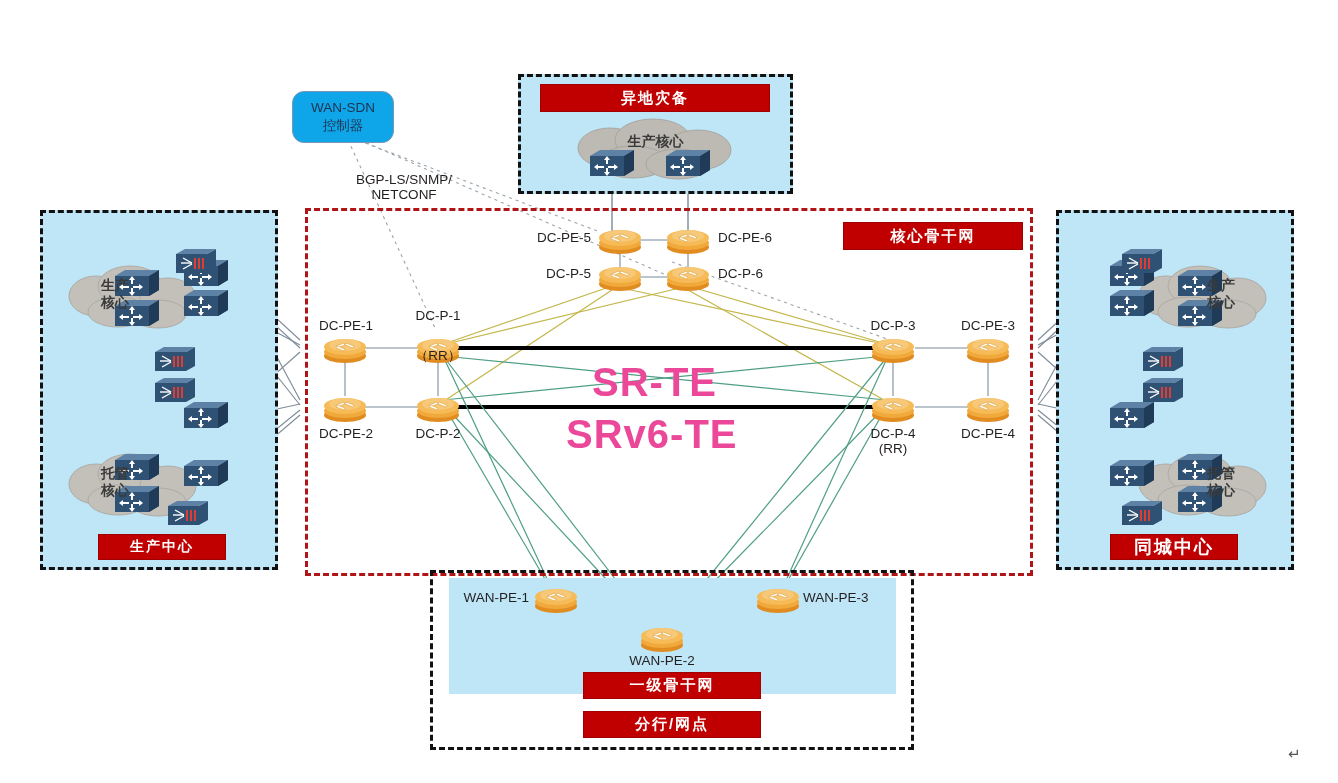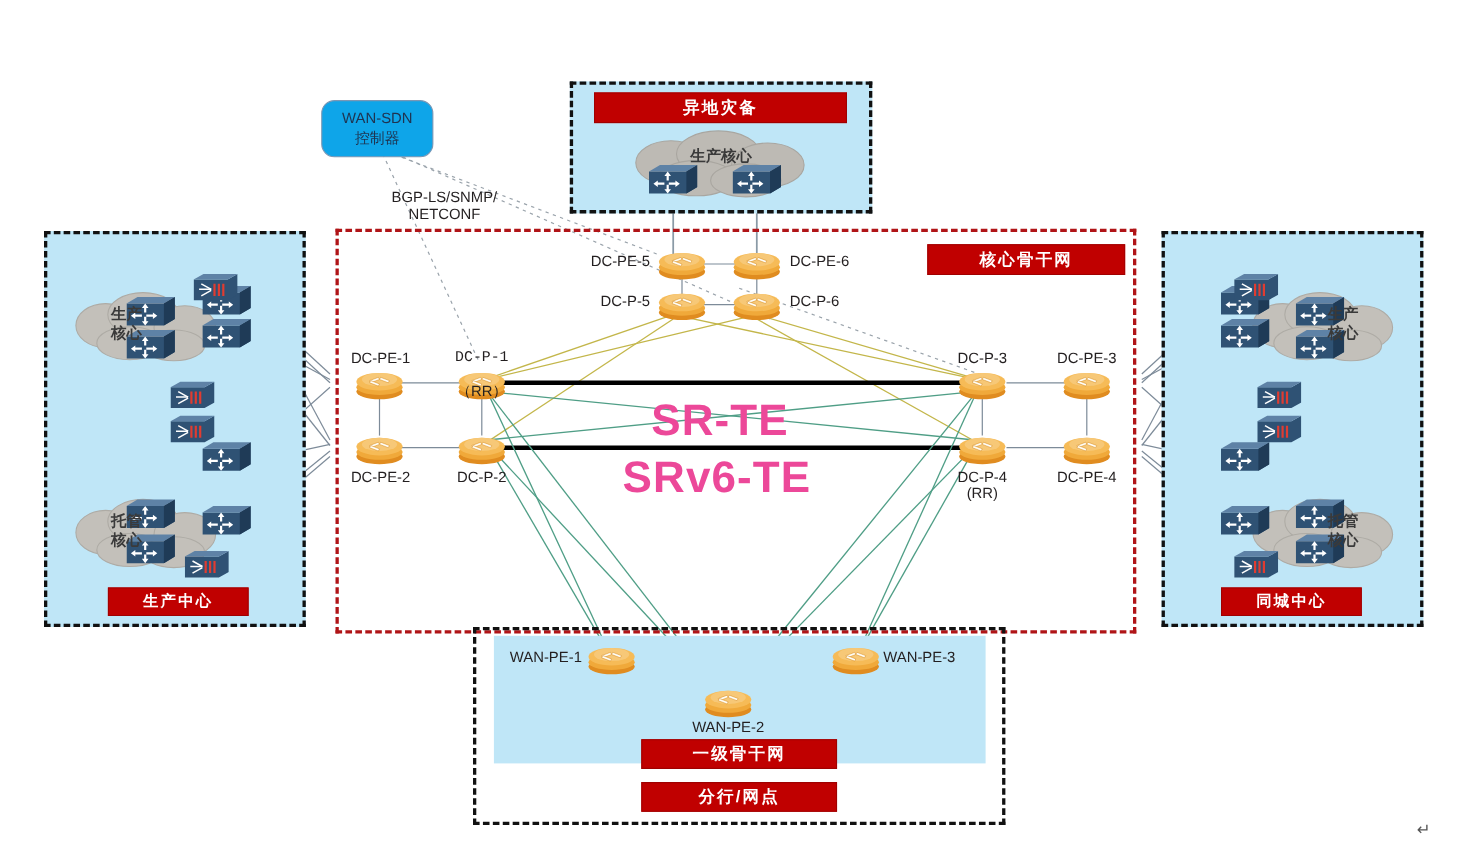--- a/index.html
+++ b/index.html
@@ -209,21 +209,21 @@
   </div>
 
   <div class="region dash-red" style="left:305px;top:208px;width:728px;height:368px;"></div>
   <div style="position:absolute;left:320px;top:212px;width:708px;height:361px;background:#e0ecd0;z-index:-1;"></div>
   <div class="banner" style="left:843px;top:222px;width:180px;height:28px;font-size:15px;">核心骨干网</div>
 
   <div class="region dash-black fill-blue" style="left:40px;top:210px;width:238px;height:360px;"></div>
   <div class="banner" style="left:98px;top:534px;width:128px;height:26px;font-size:14px;">生产中心</div>
 
   <div class="region dash-black fill-blue" style="left:1056px;top:210px;width:238px;height:360px;"></div>
-  <div class="banner" style="left:1110px;top:534px;width:128px;height:26px;font-size:14px;">同城中心</div>
+  <div class="banner" style="left:1110px;top:534px;width:128px;height:26px;font-size:18px;">同城中心</div>
 
   <div class="region dash-black" style="left:430px;top:570px;width:484px;height:180px;"></div>
   <div class="region fill-blue" style="left:449px;top:578px;width:447px;height:116px;border:none;"></div>
   <div class="banner" style="left:583px;top:711px;width:178px;height:27px;font-size:15px;">分行/网点</div>
   <div class="banner" style="left:583px;top:672px;width:178px;height:27px;font-size:15px;">一级骨干网</div>
 
   <div class="controller" style="left:292px;top:91px;width:100px;height:50px;">
     <span>WAN-SDN</span>
     <span>控制器</span>
   </div>
@@ -343,21 +343,21 @@
       <g fill="#fffdf5" stroke="#d89024" stroke-width="0.5">
         <path d="M14,12 l8,-3 l1,2 l-8,3 z"></path>
           <path d="M24,9 l8,3 l-1,2 l-8,-3 z"></path>
         <path d="M14,14 l8,3 l1,-2 l-8,-3 z"></path>
       </g>
     </svg>
   </div>
 
   <div class="lbl c" style="left:308px;top:318px;width:76px;">DC-PE-1</div>
   <div class="lbl c" style="left:308px;top:426px;width:76px;">DC-PE-2</div>
-  <div class="lbl c" style="left:400px;top:318px;width:76px;font-family:Liberation Mono, monospace;">DC-P-1</div>
+  <div class="lbl c" style="left:400px;top:308px;width:76px;">DC-P-1</div>
   <div class="lbl c" style="left:400px;top:348px;width:76px;">（RR）</div>
   <div class="lbl c" style="left:400px;top:426px;width:76px;">DC-P-2</div>
 
   <div class="router" style="left:870px;top:334px;">
     <svg width="46" height="30" viewBox="0 0 46 30">
       <ellipse cx="23" cy="22" rx="21" ry="7" fill="#e08c20"></ellipse>
       <ellipse cx="23" cy="18" rx="21" ry="7" fill="#f0a93a"></ellipse>
       <ellipse cx="23" cy="13" rx="21" ry="8" fill="#f6bb57"></ellipse>
       <ellipse cx="23" cy="11" rx="16" ry="6" fill="#f7c877"></ellipse>
       <g fill="#fffdf5" stroke="#d89024" stroke-width="0.5">

